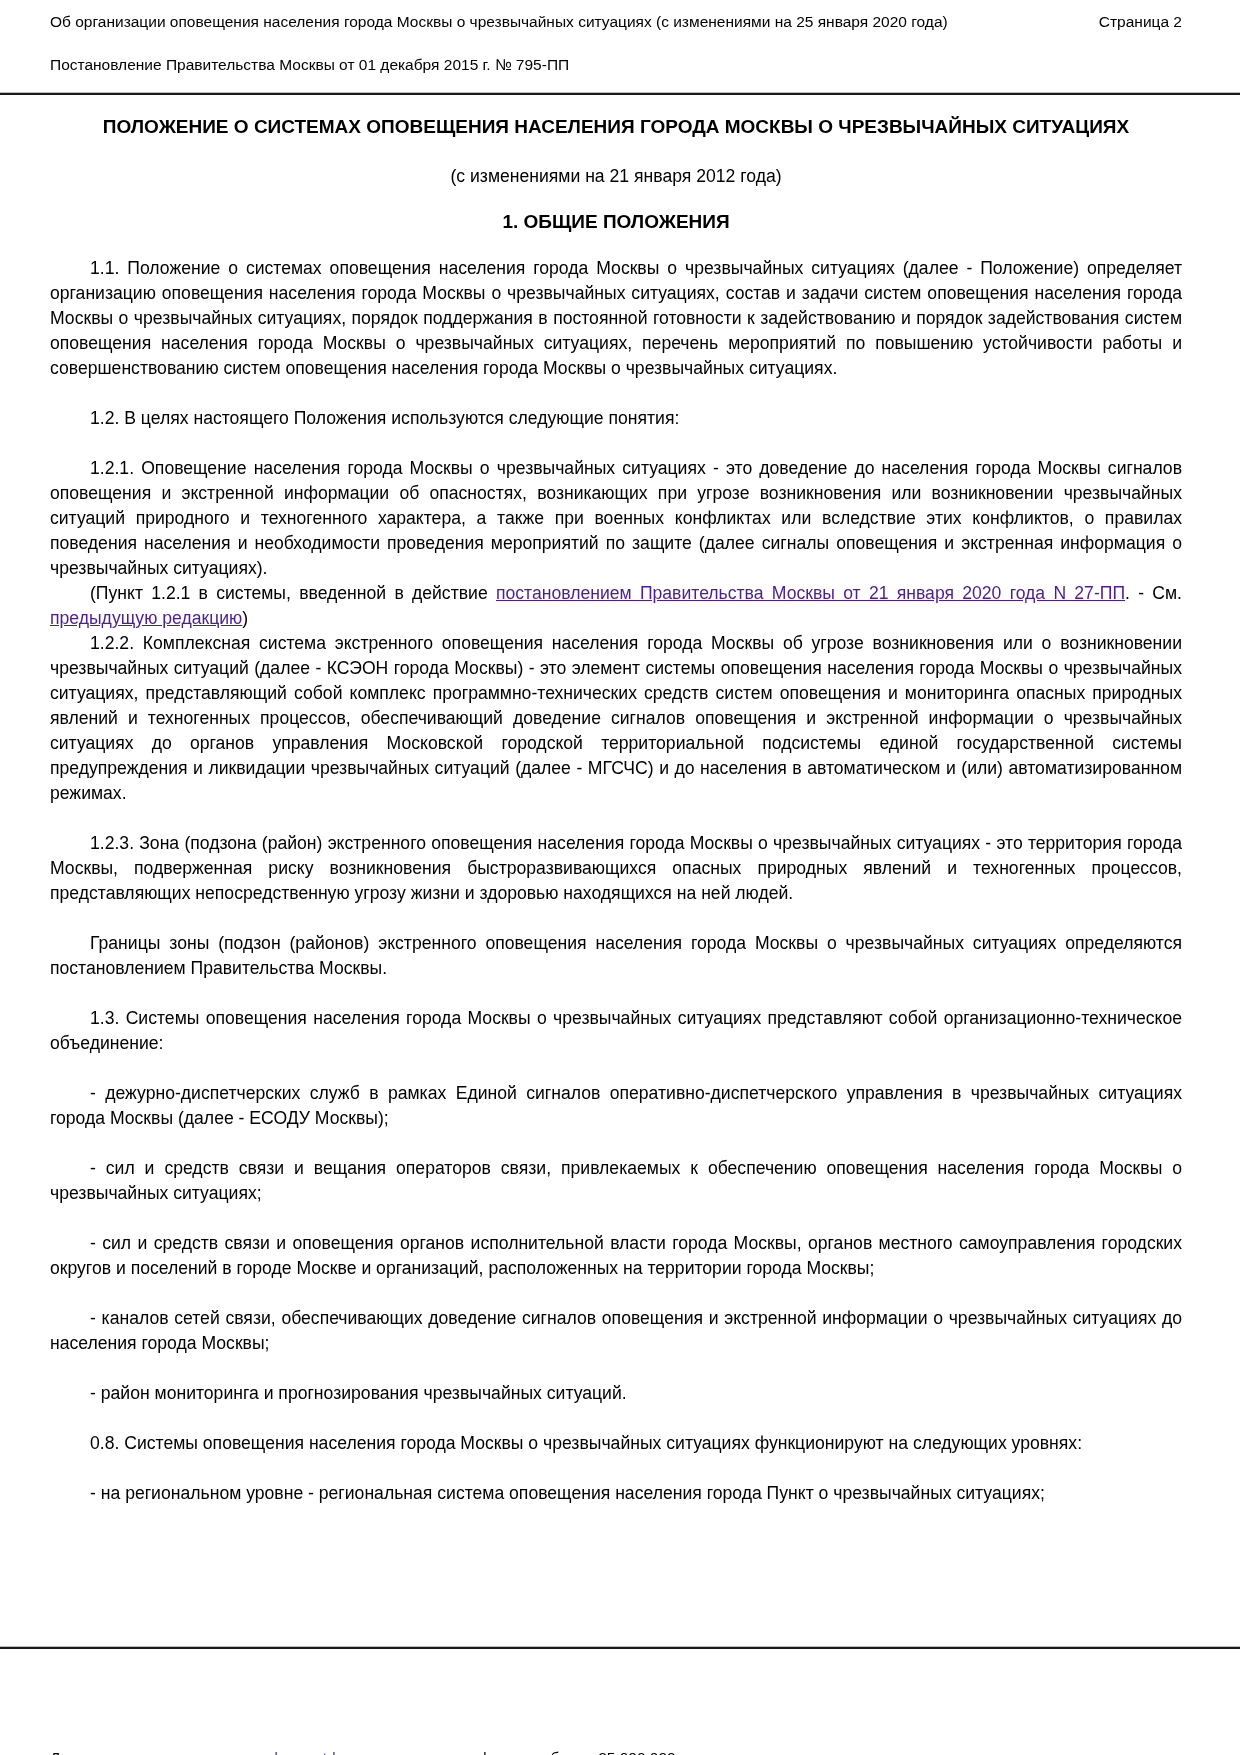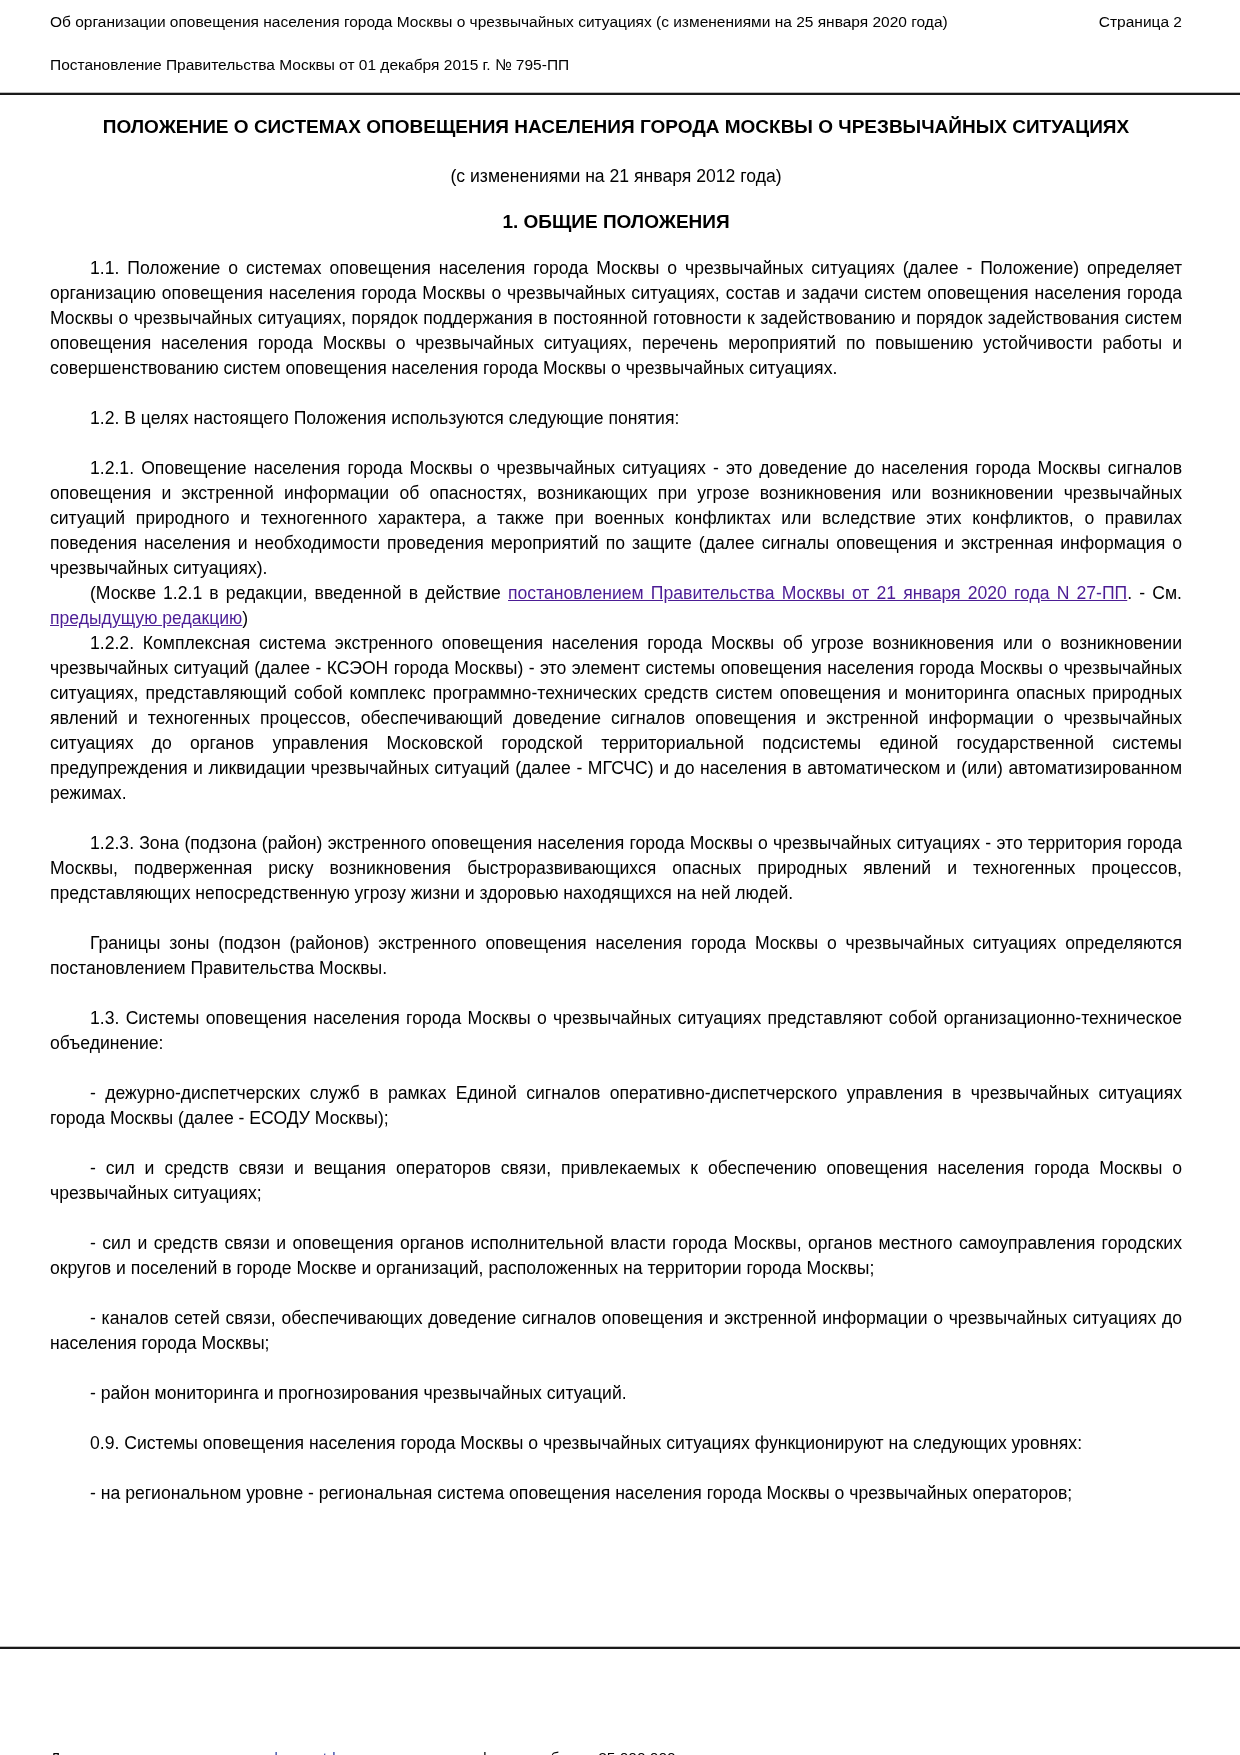--- a/index.html
+++ b/index.html
@@ -106,41 +106,41 @@
   <div class="doc-title">ПОЛОЖЕНИЕ О СИСТЕМАХ ОПОВЕЩЕНИЯ НАСЕЛЕНИЯ ГОРОДА МОСКВЫ О ЧРЕЗВЫЧАЙНЫХ СИТУАЦИЯХ</div>
   <div class="doc-subtitle">(с изменениями на 21 января 2012 года)</div>
   <div class="section-heading">1. ОБЩИЕ ПОЛОЖЕНИЯ</div>
 
   <div class="gap-sm"></div>
   <p class="para">1.1. Положение о системах оповещения населения города Москвы о чрезвычайных ситуациях (далее - Положение) определяет организацию оповещения населения города Москвы о чрезвычайных ситуациях, состав и задачи систем оповещения населения города Москвы о чрезвычайных ситуациях, порядок поддержания в постоянной готовности к задействованию и порядок задействования систем оповещения населения города Москвы о чрезвычайных ситуациях, перечень мероприятий по повышению устойчивости работы и совершенствованию систем оповещения населения города Москвы о чрезвычайных ситуациях.</p>
   <div class="gap"></div>
   <p class="para">1.2. В целях настоящего Положения используются следующие понятия:</p>
   <div class="gap"></div>
   <p class="para">1.2.1. Оповещение населения города Москвы о чрезвычайных ситуациях - это доведение до населения города Москвы сигналов оповещения и экстренной информации об опасностях, возникающих при угрозе возникновения или возникновении чрезвычайных ситуаций природного и техногенного характера, а также при военных конфликтах или вследствие этих конфликтов, о правилах поведения населения и необходимости проведения мероприятий по защите (далее сигналы оповещения и экстренная информация о чрезвычайных ситуациях).</p>
-  <p class="para ref"><span>(Москве 1.2.1 в редакции, введенной в действие </span><a href="#">постановлением Правительства Москвы от 21 января 2020 года N 27-ПП</a><span>. - См. </span><a href="#">предыдущую редакцию</a><span>)</span></p>
+  <p class="para ref"><span>(Пункт 1.2.1 в системы, введенной в действие </span><a href="#">постановлением Правительства Москвы от 21 января 2020 года N 27-ПП</a><span>. - См. </span><a href="#">предыдущую редакцию</a><span>)</span></p>
   <p class="para">1.2.2. Комплексная система экстренного оповещения населения города Москвы об угрозе возникновения или о возникновении чрезвычайных ситуаций (далее - КСЭОН города Москвы) - это элемент системы оповещения населения города Москвы о чрезвычайных ситуациях, представляющий собой комплекс программно-технических средств систем оповещения и мониторинга опасных природных явлений и техногенных процессов, обеспечивающий доведение сигналов оповещения и экстренной информации о чрезвычайных ситуациях до органов управления Московской городской территориальной подсистемы единой государственной системы предупреждения и ликвидации чрезвычайных ситуаций (далее - МГСЧС) и до населения в автоматическом и (или) автоматизированном режимах.</p>
   <div class="gap"></div>
   <p class="para">1.2.3. Зона (подзона (район) экстренного оповещения населения города Москвы о чрезвычайных ситуациях - это территория города Москвы, подверженная риску возникновения быстроразвивающихся опасных природных явлений и техногенных процессов, представляющих непосредственную угрозу жизни и здоровью находящихся на ней людей.</p>
   <div class="gap"></div>
   <p class="para">Границы зоны (подзон (районов) экстренного оповещения населения города Москвы о чрезвычайных ситуациях определяются постановлением Правительства Москвы.</p>
   <div class="gap"></div>
   <p class="para">1.3. Системы оповещения населения города Москвы о чрезвычайных ситуациях представляют собой организационно-техническое объединение:</p>
   <div class="gap"></div>
   <p class="para">- дежурно-диспетчерских служб в рамках Единой сигналов оперативно-диспетчерского управления в чрезвычайных ситуациях города Москвы (далее - ЕСОДУ Москвы);</p>
   <div class="gap"></div>
   <p class="para">- сил и средств связи и вещания операторов связи, привлекаемых к обеспечению оповещения населения города Москвы о чрезвычайных ситуациях;</p>
   <div class="gap"></div>
   <p class="para">- сил и средств связи и оповещения органов исполнительной власти города Москвы, органов местного самоуправления городских округов и поселений в городе Москве и организаций, расположенных на территории города Москвы;</p>
   <div class="gap"></div>
   <p class="para">- каналов сетей связи, обеспечивающих доведение сигналов оповещения и экстренной информации о чрезвычайных ситуациях до населения города Москвы;</p>
   <div class="gap"></div>
   <p class="para">- район мониторинга и прогнозирования чрезвычайных ситуаций.</p>
   <div class="gap"></div>
-  <p class="para">0.9. Системы оповещения населения города Москвы о чрезвычайных ситуациях функционируют на следующих уровнях:</p>
+  <p class="para">0.8. Системы оповещения населения города Москвы о чрезвычайных ситуациях функционируют на следующих уровнях:</p>
   <div class="gap"></div>
-  <p class="para">- на региональном уровне - региональная система оповещения населения города Москвы о чрезвычайных операторов;</p>
+  <p class="para">- на региональном уровне - региональная система оповещения населения города Пункт о чрезвычайных ситуациях;</p>
 </div>
 
 <div class="rule rule-bottom"></div>
 
 <div class="footer">
   <span>Документ сохранен с портала </span><a href="#">docs.cntd.ru</a><span> — электронного фонда из более 25 000 000 нормативно-правовых и нормативно-технических документов</span>
 </div>
 
 </body></html>

